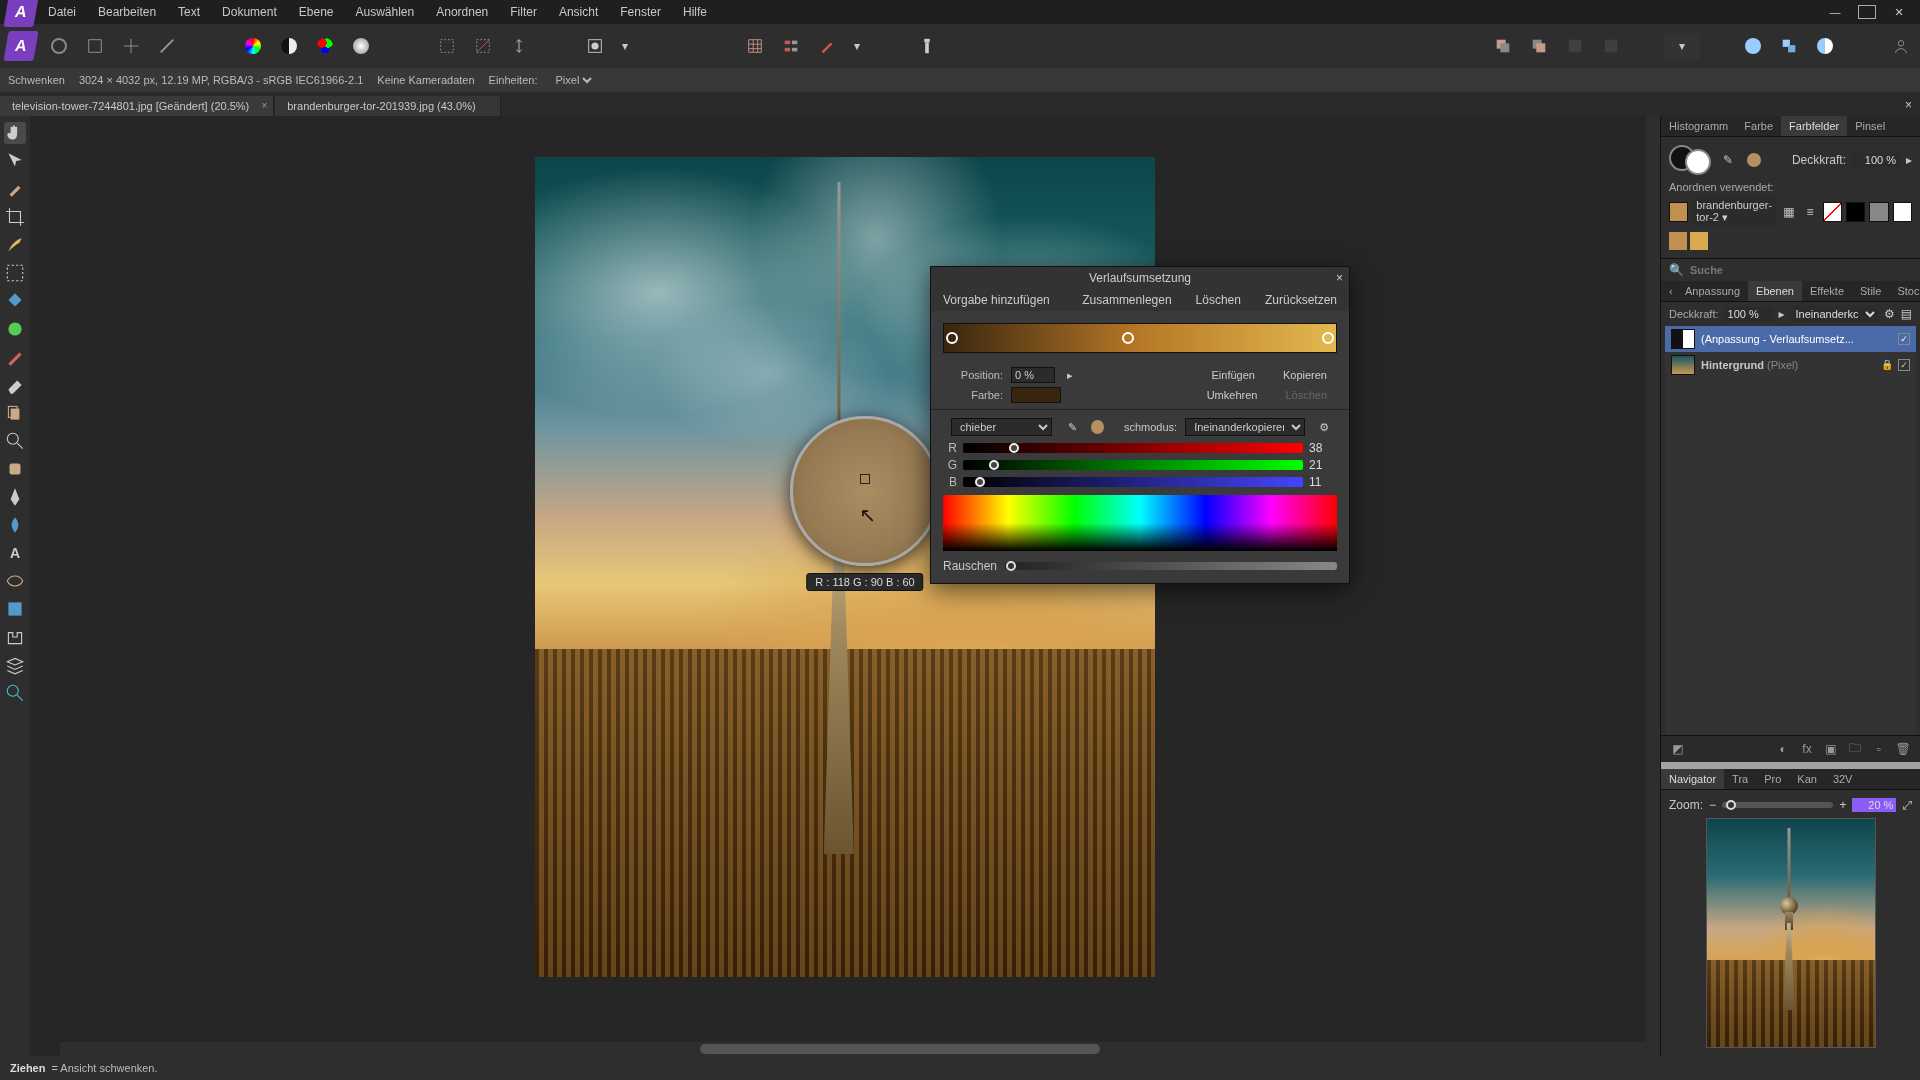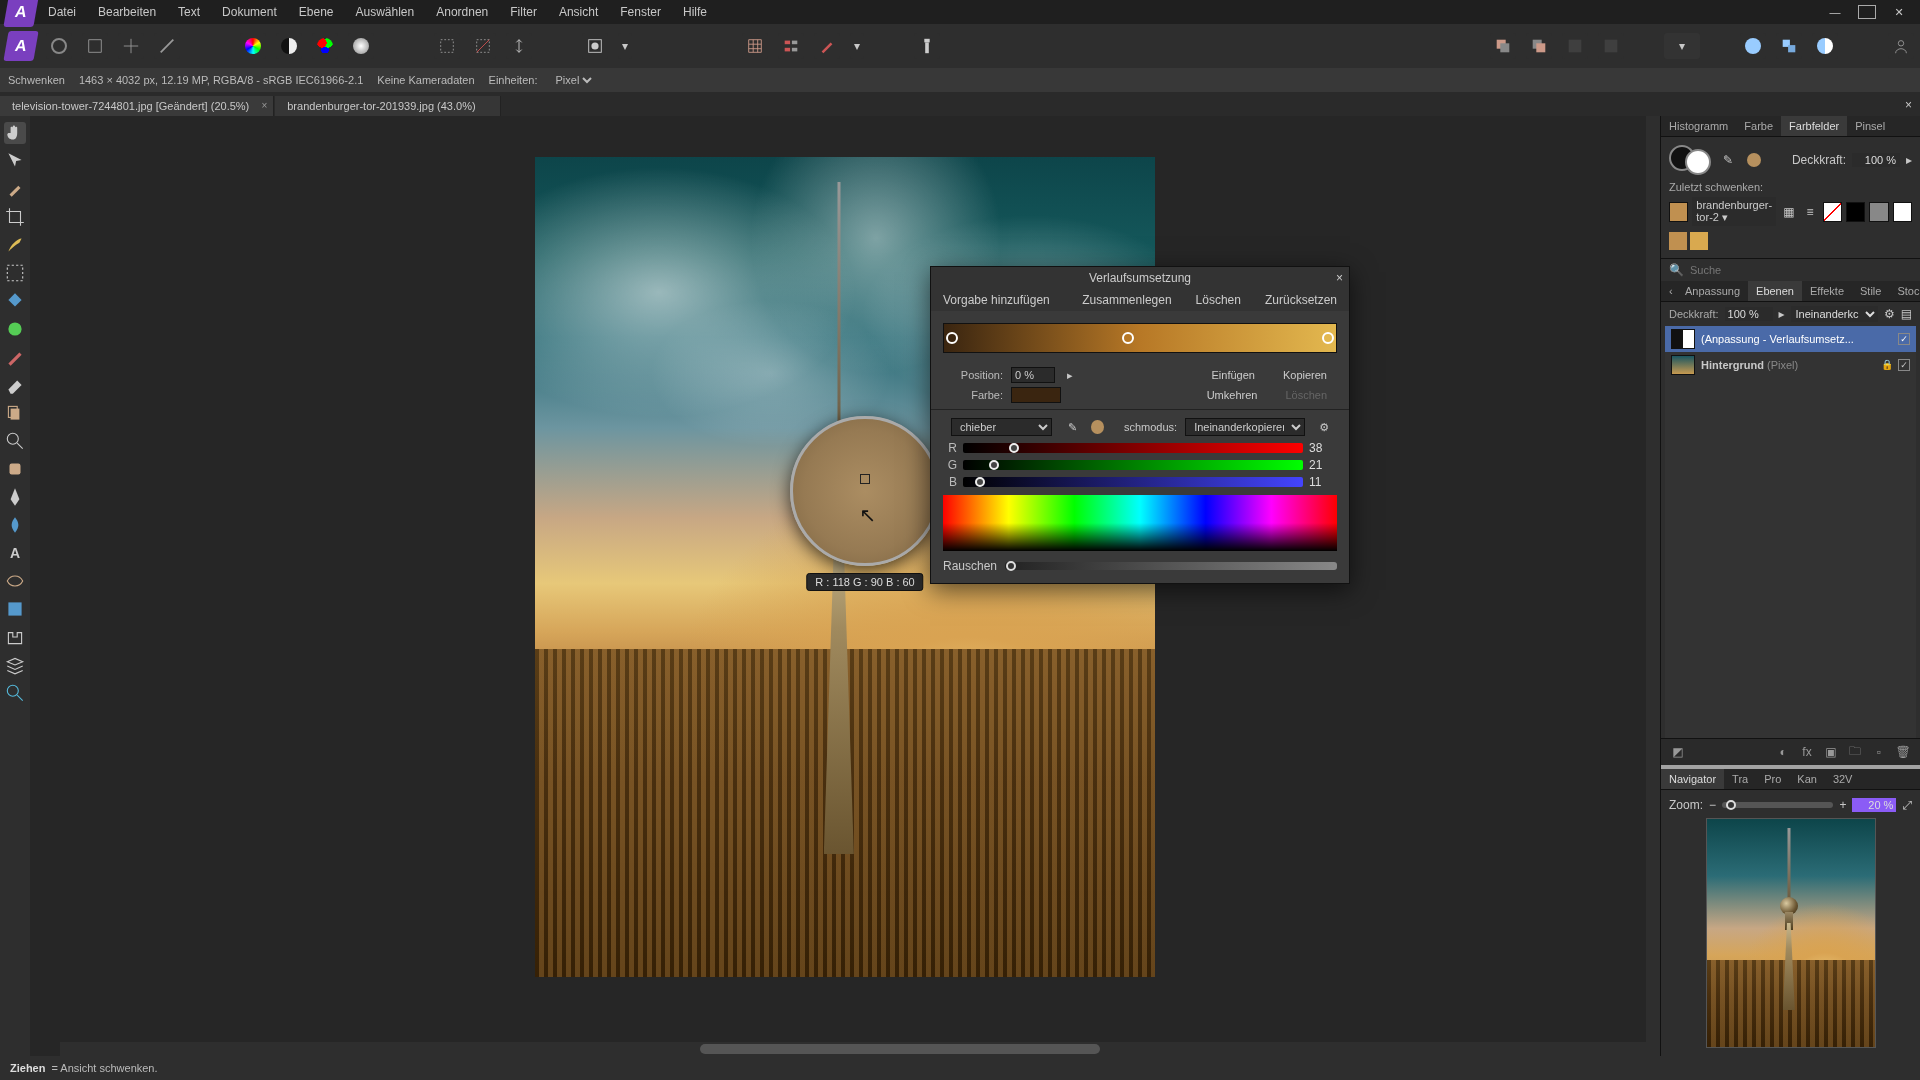--- a/index.html
+++ b/index.html
@@ -111,40 +111,40 @@
 .opac-row { display:flex; align-items:center; gap:6px; margin-left:auto;}
 .opac-row input{ width:48px; background:#2b2b2b; border:none; color:#ddd; text-align:right; padding:1px 4px; font-size:11px;}
 .sw-label { font-size:11px; color:#aaa; margin:6px 0 4px;}
 .sw-chip-row { display:flex; gap:4px; align-items:center;}
 .sw-chip { width:20px; height:20px; border:1px solid #111;}
 .sw-name { flex:1; background:#2b2b2b; padding:2px 4px; font-size:11px; color:#ccc;}
 .mini-sw { display:flex; gap:3px; margin-top:6px;}
 .mini-sw div{ width:18px; height:18px;}
 
 .search-row { padding:4px 8px; border-top:1px solid #111; display:flex; align-items:center; gap:6px;}
-.search-row input { flex:1; background:transparent; border:none; color:#aaa; font-size:11px;}
+.search-row input { flex:1; background:transparent; border:none; color:#aaa; font-size:11px;font-weight:bold;}
 .search-row input::placeholder{color:#777;}
 
 .layers-panel { flex:1; display:flex; flex-direction:column;}
 .layers-opts { display:flex; align-items:center; gap:6px; padding:4px 8px;}
 .layers-opts label{font-size:11px; color:#aaa;}
 .layers-opts input[type=text]{ width:48px; background:#2b2b2b; border:none; color:#ddd; font-size:11px; padding:1px 3px;}
 .layers-opts select{ flex:1; background:#2b2b2b; border:none; color:#ddd; font-size:11px; padding:1px;}
 .layer-list { flex:1; background:#333; margin:0 4px;}
 .layer-row { display:flex; align-items:center; gap:6px; padding:3px 6px; font-size:11px;}
 .layer-row.sel { background:#4a6aa8; color:#fff;}
 .layer-thumb { width:24px; height:20px; background:#fff; border:1px solid #111;}
 .layer-thumb.img { background:linear-gradient(#1a5560,#c79a50);}
 .layer-name { flex:1; white-space:nowrap; overflow:hidden; text-overflow:ellipsis;}
 .layer-ctrl { display:flex; gap:4px; font-size:10px;}
 .chk { width:12px; height:12px; border:1px solid #888; display:inline-flex; align-items:center; justify-content:center; font-size:9px;}
 .layer-footer { display:flex; gap:6px; padding:4px 8px; background:#2a2a2a; border-top:1px solid #111;}
 .lf-ico { width:18px; height:18px; display:flex; align-items:center; justify-content:center; color:#999;}
 
-.nav-panel { border-top:4px solid #a3a3a3;}
+.nav-panel { border-top:7px solid #a3a3a3;}
 .nav-body { padding:8px;}
 .zoom-row { display:flex; align-items:center; gap:6px; margin-bottom:6px;}
 .zoom-row .track{ flex:1; height:6px; background:#555; border-radius:3px; position:relative;}
 .zoom-row .track .thumb{position:absolute; left:8%; top:50%; width:10px; height:10px; border:2px solid #ddd; border-radius:50%; background:#333; transform:translate(-50%,-50%);}
 .zoom-row input{ width:44px; background:#8b5cf6; border:none; color:#ddd; text-align:right; padding:1px 3px; font-size:11px;}
 .nav-thumb { margin:4px auto 0; width:170px; height:230px; position:relative; background:#111; border:1px solid #555;}
 .nav-thumb .sky{background:
   radial-gradient(circle at 70% 75%, #f5dd92 0%, #d9a352 18%, rgba(0,0,0,0) 42%),
   linear-gradient(to bottom, #0d454a 0%, #2b6c76 25%, #c7a784 48%, #d6a559 60%, #a87437 100%);}
 .nav-thumb .city{height:38%;}
@@ -310,21 +310,21 @@
   <div class="tb-btn">
       <svg viewBox="0 0 20 20">
         <circle cx="10" cy="7" r="3" fill="none" stroke="#999"></circle>
         <path d="M4 18c0-3 3-5 6-5s6 2 6 5" fill="none" stroke="#999"></path>
       </svg>
     </div>
 </div>
 
 <div class="context-bar">
   <span>Schwenken</span>
-  <span>1463 × 4032 px, 12.19 MP, RGBA/8 - sRGB IEC61966-2.1</span>
+  <span>3024 × 4032 px, 12.19 MP, RGBA/3 - sRGB IEC61966-2.1</span>
   <span>Keine Kameradaten</span>
   <span>Einheiten:</span>
   <select><option>Pixel</option></select>
 </div>
 
 <div class="doc-tabs">
   <div class="doc-tab active">
     <span>television-tower-7244801.jpg [Geändert] (20.5%)</span>
     <span class="x">×</span>
   </div>
@@ -559,21 +559,21 @@
         <div class="mini-tool">✎</div>
         <div class="mini-tool">
             <div class="ico-circle" style="width:14px;height:14px;background:#b6905e"></div>
           </div>
         <div class="opac-row">
           <span>Deckkraft:</span>
           <input type="text" value="100 %" style="">
           <span>▸</span>
         </div>
       </div>
-      <div class="sw-label">Zuletzt schwenken:</div>
+      <div class="sw-label">Anordnen verwendet:</div>
       <div class="sw-chip-row">
         <div class="sw-chip" style="background:#c09050"></div>
         <div class="sw-name"><span>brandenburger-tor-2</span> ▾</div>
         <div class="mini-tool">▦</div>
         <div class="mini-tool">≡</div>
         <div class="sw-chip" style="background:linear-gradient(135deg,#fff 48%,red 48% 52%,#fff 52%)"></div>
         <div class="sw-chip" style="background:#000"></div>
         <div class="sw-chip" style="background:#888"></div>
         <div class="sw-chip" style="background:#fff"></div>
       </div>

